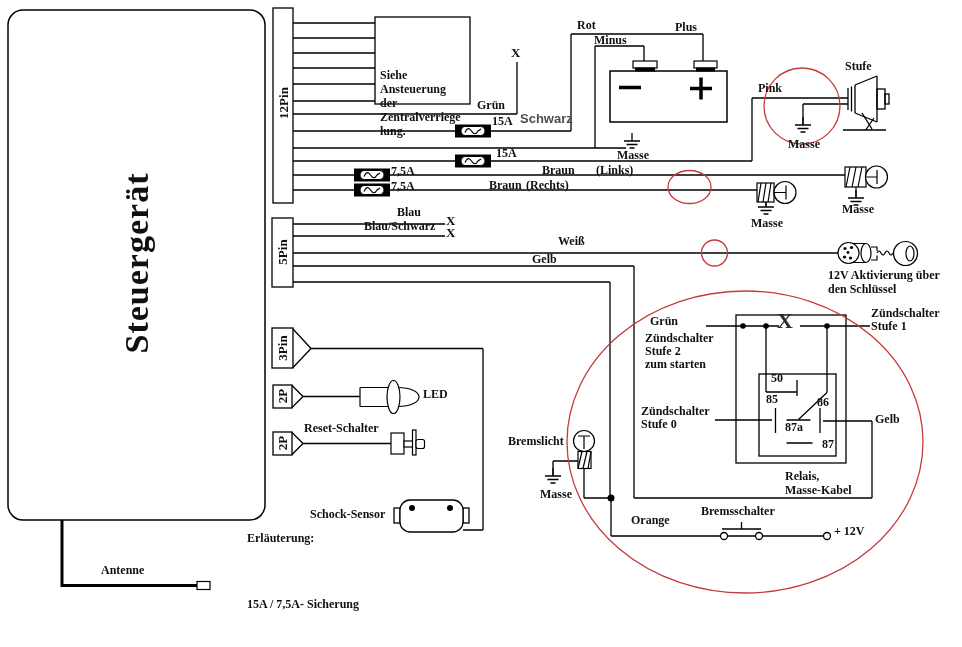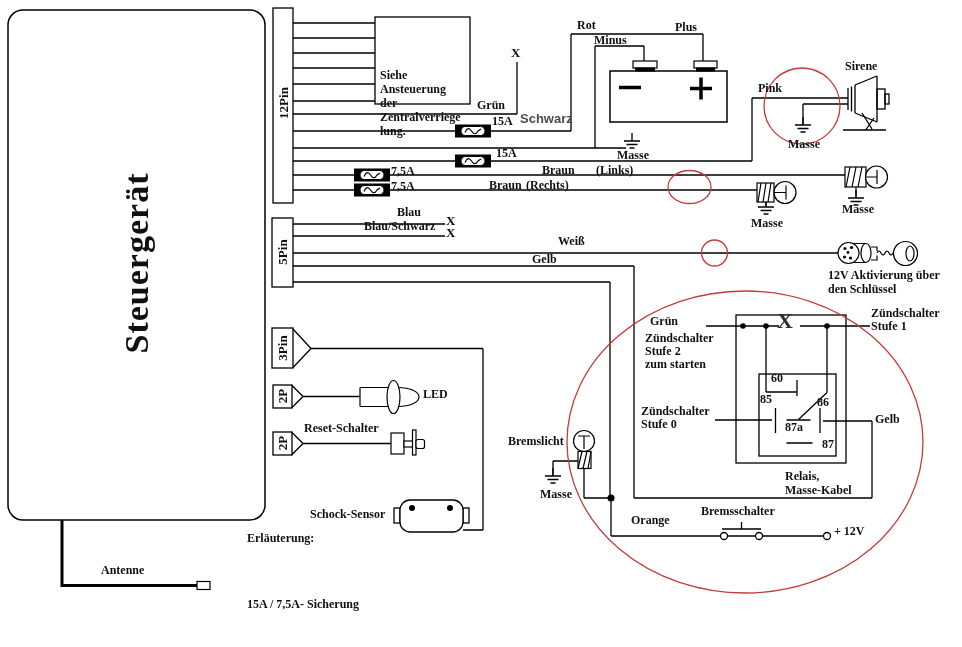--- a/index.html
+++ b/index.html
@@ -223,21 +223,21 @@
 <div class="lbl" style="left:675px;top:21px;">Plus</div>
 <div class="lbl" style="left:496px;top:147px;">15A</div>
 <div class="lbl" style="left:617px;top:149px;">Masse</div>
 <div class="lbl" style="left:391px;top:165px;">7,5A</div>
 <div class="lbl" style="left:391px;top:180px;">7,5A</div>
 <div class="lbl" style="left:542px;top:164px;">Braun</div>
 <div class="lbl" style="left:596px;top:164px;">(Links)</div>
 <div class="lbl" style="left:489px;top:179px;">Braun</div>
 <div class="lbl" style="left:526px;top:179px;">(Rechts)</div>
 <div class="lbl" style="left:758px;top:82px;">Pink</div>
-<div class="lbl" style="left:845px;top:60px;">Sirene</div>
+<div class="lbl" style="left:845px;top:60px;">Stufe</div>
 <div class="lbl" style="left:788px;top:138px;">Masse</div>
 <div class="lbl" style="left:842px;top:203px;">Masse</div>
 <div class="lbl" style="left:751px;top:217px;">Masse</div>
 
 <div class="lbl" style="left:397px;top:206px;">Blau</div>
 <div class="lbl x-mark" style="left:446px;top:214px;">X</div>
 <div class="lbl" style="left:364px;top:220px;">Blau/Schwarz</div>
 <div class="lbl x-mark" style="left:446px;top:226px;">X</div>
 <div class="lbl" style="left:558px;top:235px;">Weiß</div>
 <div class="lbl" style="left:532px;top:253px;">Gelb</div>
@@ -246,22 +246,22 @@
 
 <div class="lbl" style="left:650px;top:315px;">Grün</div>
 <div class="lbl" style="left:645px;top:332px;">Zündschalter
 Stufe 2
 zum starten</div>
 <div class="lbl" style="left:871px;top:307px;">Zündschalter
 Stufe 1</div>
 <div class="lbl" style="left:641px;top:405px;">Zündschalter
 Stufe 0</div>
 <div class="lbl relay-x" style="left:777px;top:310px;">X</div>
-<div class="lbl" style="left:771px;top:372px;">60</div>
-<div class="lbl" style="left:760px;top:393px;">85</div>
+<div class="lbl" style="left:771px;top:372px;">50</div>
+<div class="lbl" style="left:760px;top:393px;padding-left:6px;">85</div>
 <div class="lbl" style="left:817px;top:396px;">86</div>
 <div class="lbl" style="left:785px;top:421px;">87a</div>
 <div class="lbl" style="left:812px;top:438px;padding-left:10px;">87</div>
 <div class="lbl" style="left:875px;top:413px;">Gelb</div>
 <div class="lbl lh14" style="left:785px;top:469px;">Relais,
 Masse-Kabel</div>
 
 <div class="lbl" style="left:508px;top:435px;">Bremslicht</div>
 <div class="lbl" style="left:540px;top:488px;">Masse</div>
 <div class="lbl" style="left:631px;top:514px;">Orange</div>

